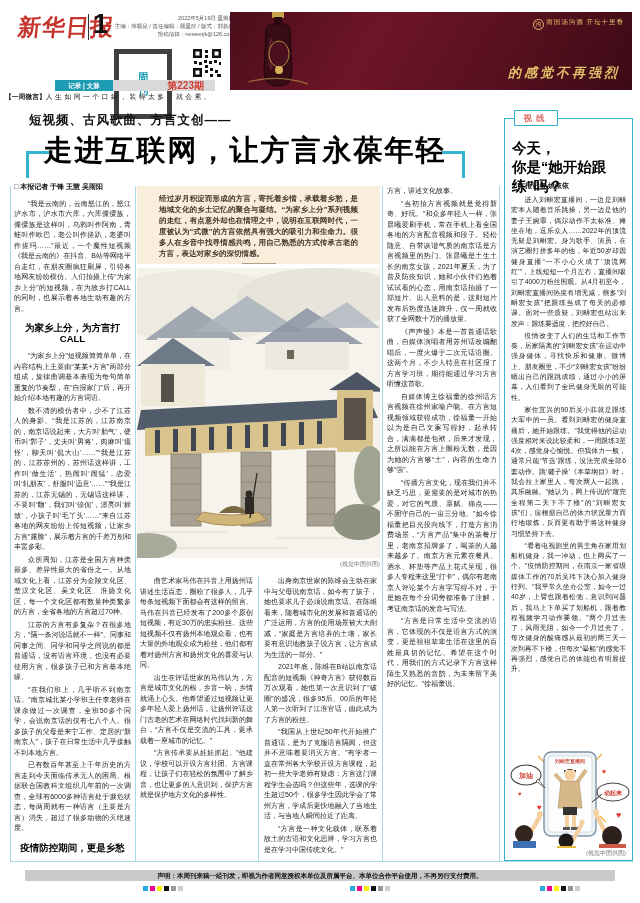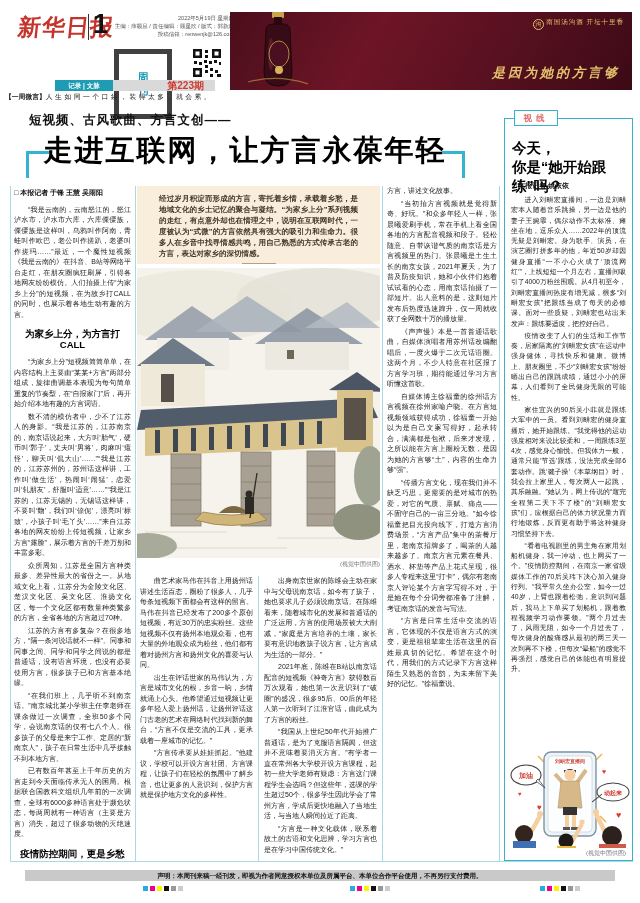--- a/index.html
+++ b/index.html
@@ -45,21 +45,21 @@
   .bracket{width:20px;height:24px;}
   .bracket.l{left:26px;top:151px;border-top:3px solid #35b4cf;border-left:3px solid #35b4cf;}
   .bracket.r{left:442px;top:151px;border-top:3px solid #35b4cf;border-right:3px solid #35b4cf;}
   .rail{background:#a9d9e5;width:1px;}
   .rule-bottom{left:10px;top:861px;width:623px;height:1px;background:#a9d9e5;}
 
   .byline{font-size:7px;font-weight:bold;color:#111;margin:2px 0 6px;}
   .col{overflow:hidden;text-align:justify;font-size:7px;line-height:10.5px;color:#222;}
   .col p{margin:0 0 2px;text-indent:2em;}
   .subhead{font-size:9.5px;font-weight:bold;text-align:center;color:#000;margin:9px 0 7px;text-indent:0 !important;}
-  .col1{left:14px;top:186px;width:117px;height:673px;}
+  .col1{left:14px;top:180px;width:117px;height:673px;}
   .col2{left:140px;top:576px;width:113px;height:283px;}
   .col3{left:264px;top:576px;width:113px;height:283px;}
   .col4{left:387px;top:186px;width:110px;height:673px;}
 
   .intro-box{left:137px;top:186px;width:243px;height:78px;background:#f8eedb;box-sizing:border-box;
              padding:7px 22px 4px;font-size:7.5px;line-height:11px;font-weight:bold;color:#44372a;
              text-align:justify;}
   .intro-box .dash{width:34px;height:1px;background:#b3a184;margin:4px auto 0;}
   .painting{left:137px;top:268px;width:243px;height:290px;}
   .caption-main{left:137px;top:560px;width:243px;text-align:right;font-size:6px;color:#777;}
@@ -136,21 +136,21 @@
     <svg width="60" height="78" viewBox="0 0 60 78" style="position:absolute;left:18px;top:0;">
       <rect x="24" y="0" width="12" height="6" rx="1" fill="#c9a44a"></rect>
       <rect x="26" y="5" width="8" height="9" fill="#2a0810"></rect>
       <path d="M18 18 Q18 12 26 12 L34 12 Q42 12 42 18 L44 60 Q44 74 30 74 Q16 74 16 60 Z" fill="#380c16" stroke="#1f0509" stroke-width="1"></path>
       <ellipse cx="23" cy="42" rx="3" ry="16" fill="#7a2a3a" opacity="0.5"></ellipse>
       <ellipse cx="31" cy="42" rx="10" ry="13" fill="#4a1020" stroke="#c9a44a" stroke-width="0.8"></ellipse>
       <circle cx="31" cy="58" r="4" fill="#d8b35a"></circle>
       <path d="M0 70 Q30 62 60 72" stroke="#c9a44a" stroke-width="1.2" fill="none" opacity="0.6"></path>
     </svg>
     <div class="ad-tagline"><span class="seal">沟</span><span>南国汤沟酒 开坛十里香</span></div>
-    <div class="ad-slogan">是因为她的方言够</div>
+    <div class="ad-slogan">的感觉不再强烈</div>
   </div>
 
   <div class="abs headline">走进互联网，让方言永葆年轻</div>
   <div class="abs kicker">短视频、古风歌曲、方言文创——</div>
   <div class="abs bracket l"></div>
   <div class="abs bracket r"></div>
 
   <div class="abs rail" style="left:10px;top:186px;height:675px;"></div>
   <div class="abs rail" style="left:135px;top:186px;height:675px;"></div>
   <div class="abs rail" style="left:258px;top:576px;height:285px;"></div>

